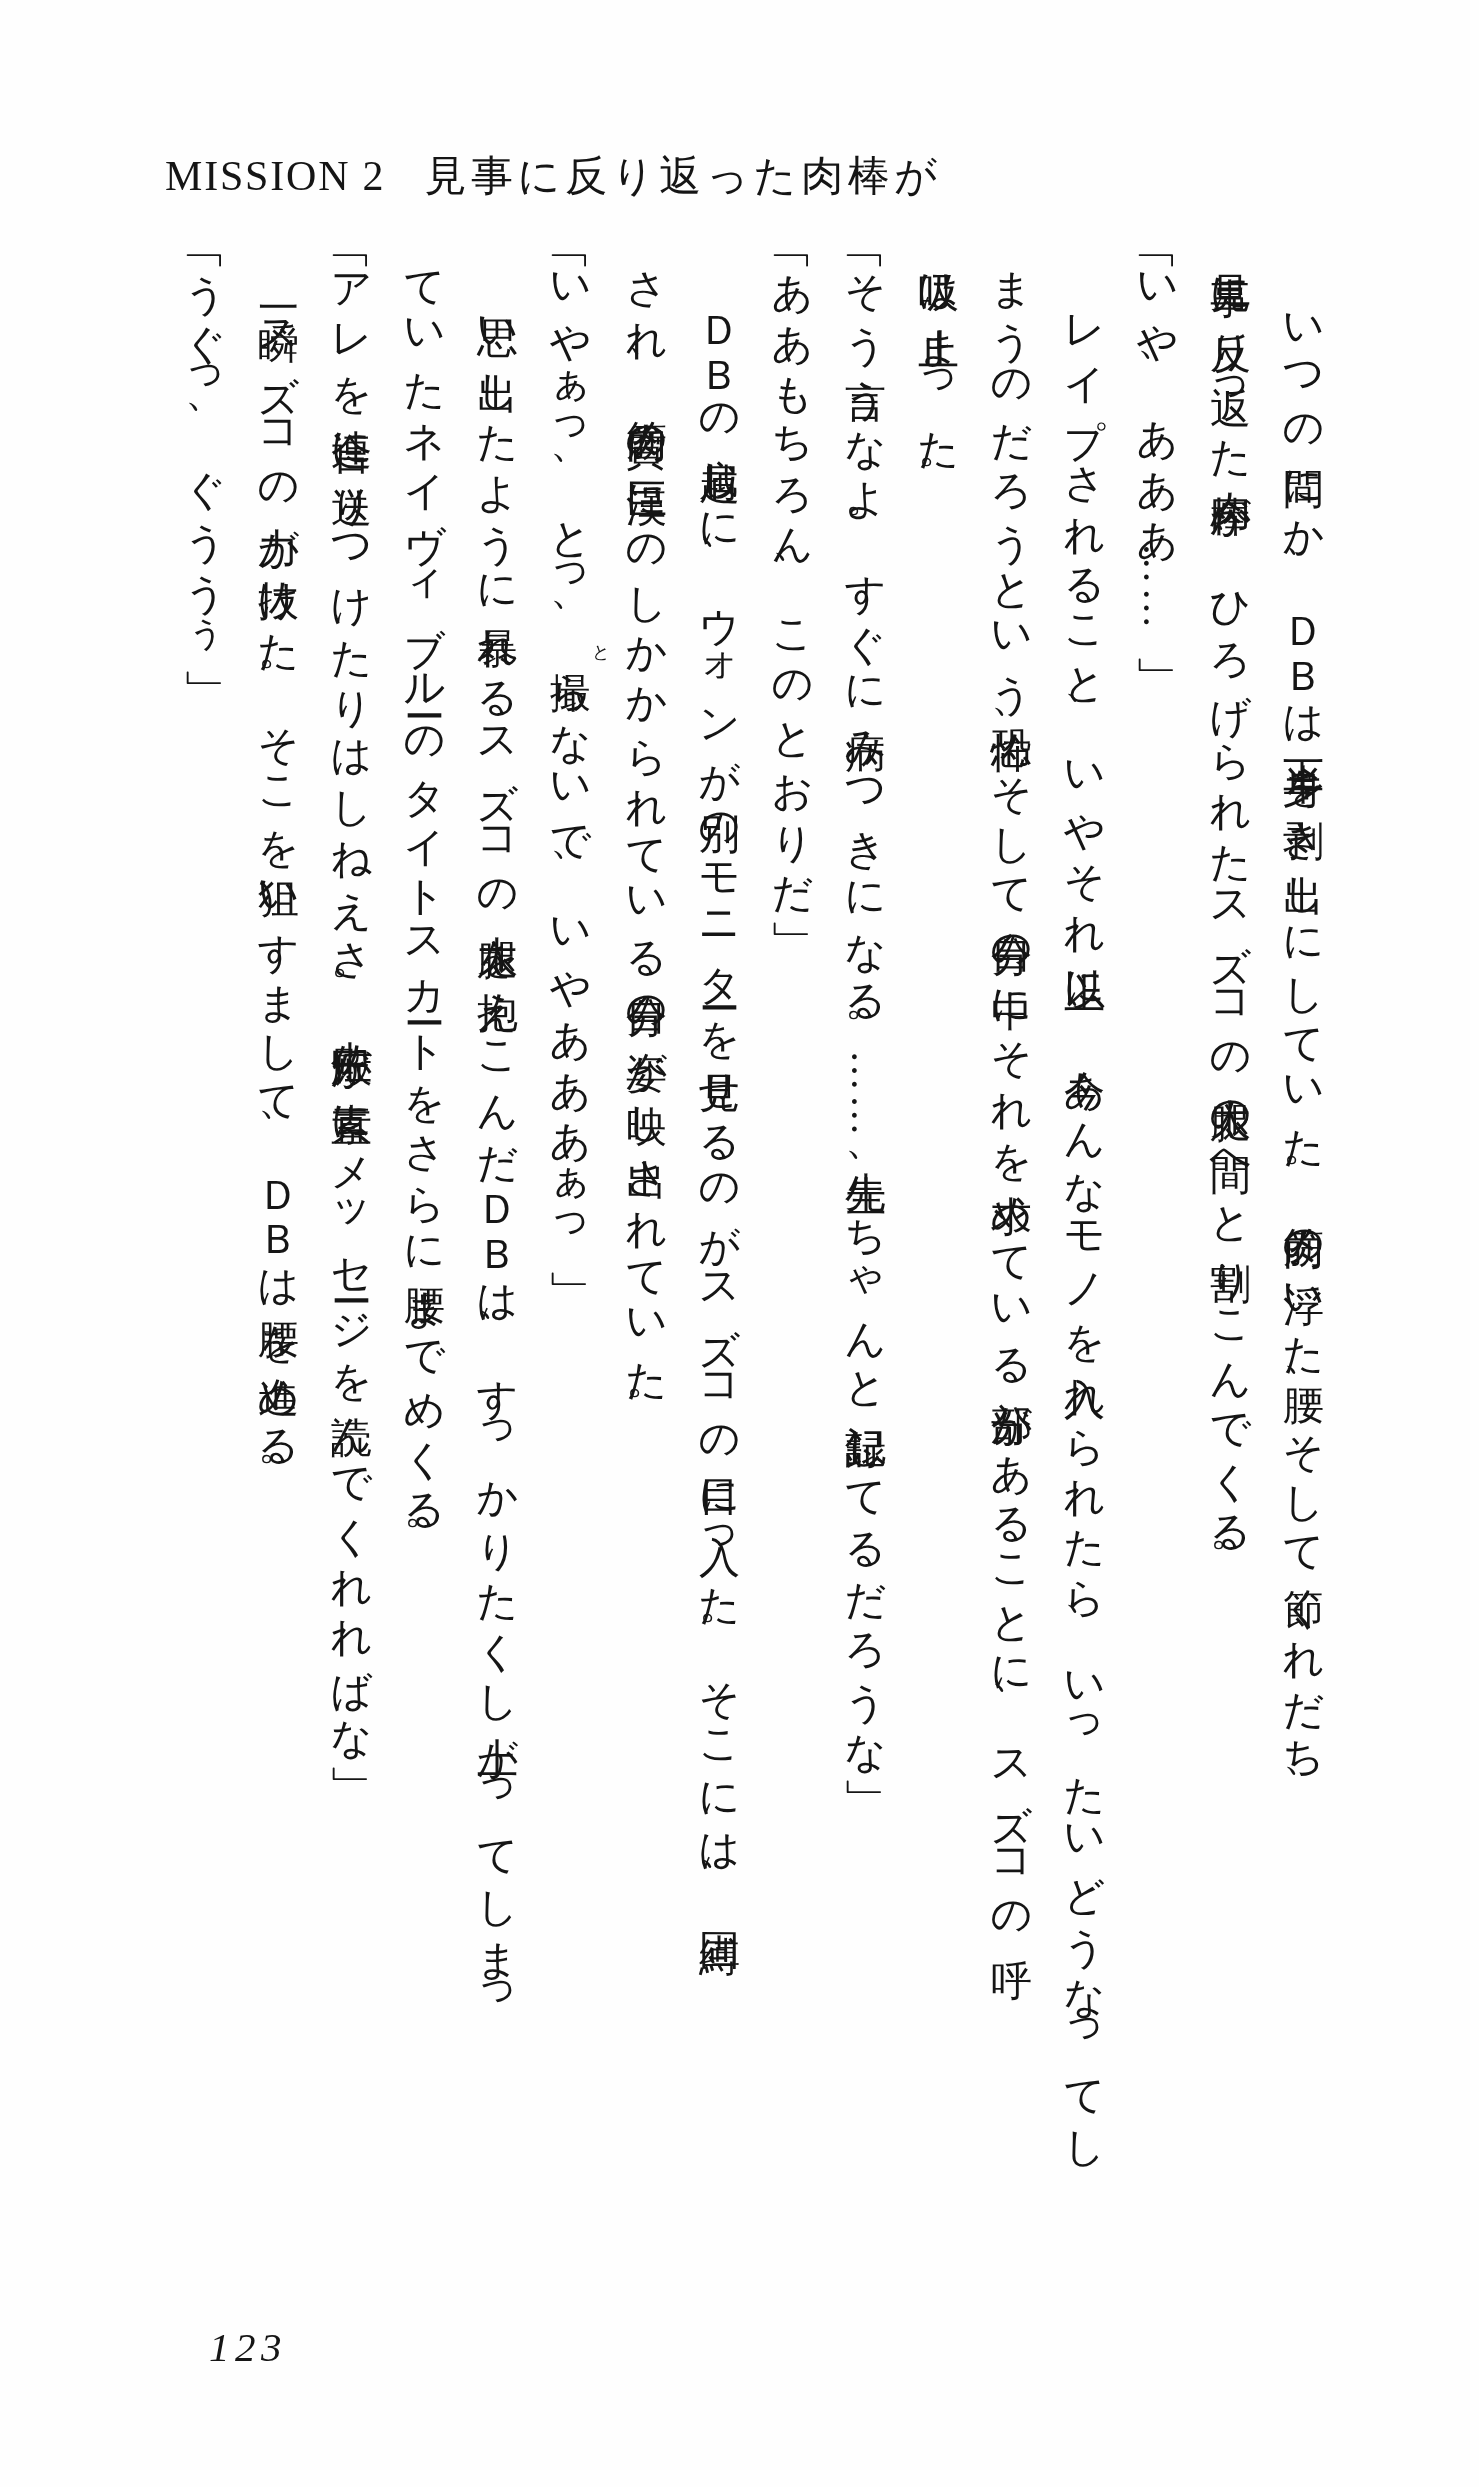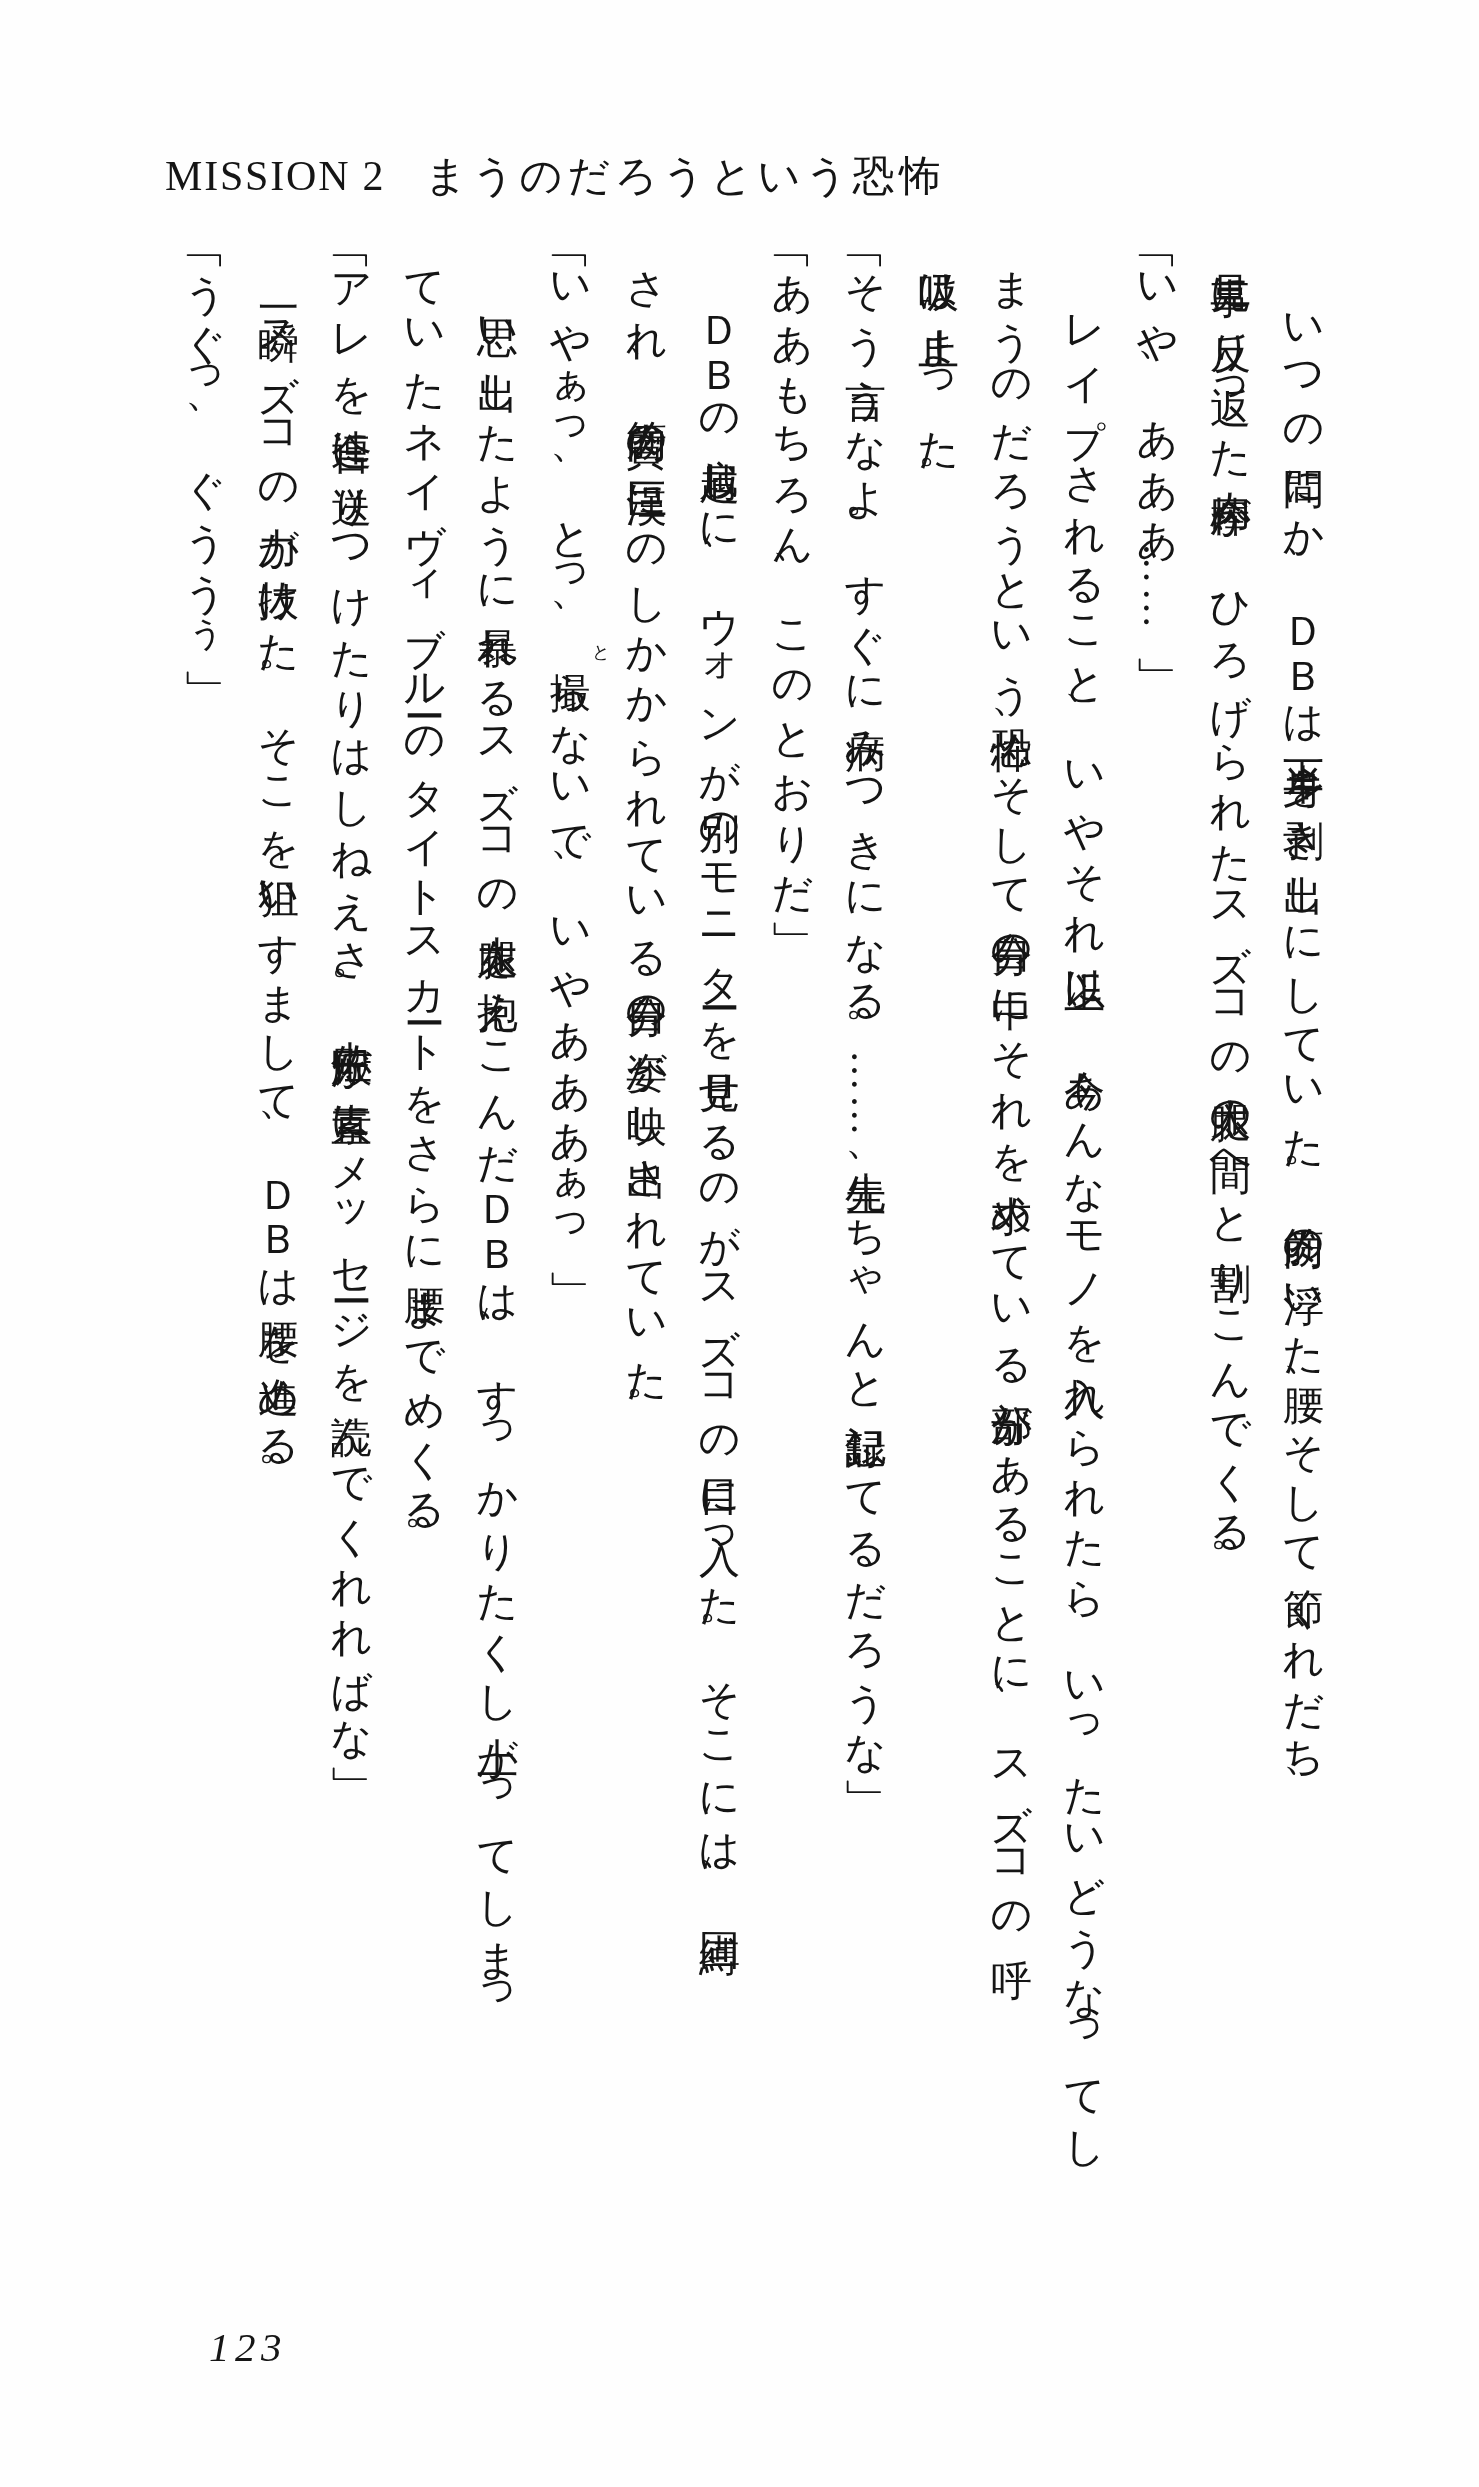--- a/index.html
+++ b/index.html
@@ -67,21 +67,21 @@
     color: #151515;
     margin-top: 28px;
   }
 </style>
 </head>
 <body>
 
 <div class="page">
 
   <div class="running-header">
-    <span class="mission">MISSION 2</span><span class="chapter">まうのだろうという恐怖</span>
+    <span class="mission">MISSION 2</span><span class="chapter">見事に反り返った肉棒が</span>
   </div>
 
   <div class="body-text">
     <p>　いつの間にか、ＤＢは下半身を剥き出しにしていた。筋肉の浮いた腰、そして節くれだち、</p>
     <p>見事に反り返った肉棒が、ひろげられたスズコの太腿の間へと割りこんでくる。</p>
     <p>「いや、あああ……」</p>
     <p>　レイプされること、いやそれ以上に、今あんなモノを入れられたら、いったいどうなってし</p>
     <p>まうのだろうという恐怖、そして自分の中にそれを求めている部分があることに、スズコの呼</p>
     <p>吸は止まった。</p>
     <p>「そう言うなよ。すぐに病みつきになる。……先生、ちゃんと記録してるだろうな」</p>

